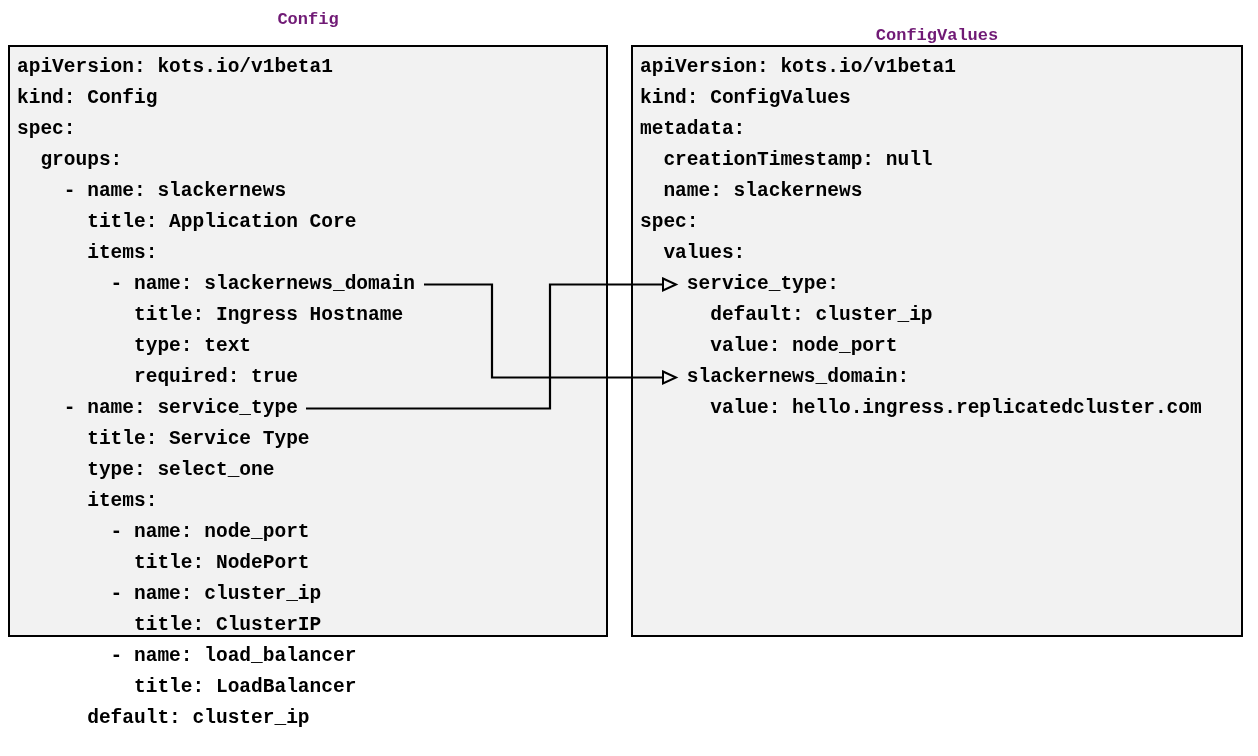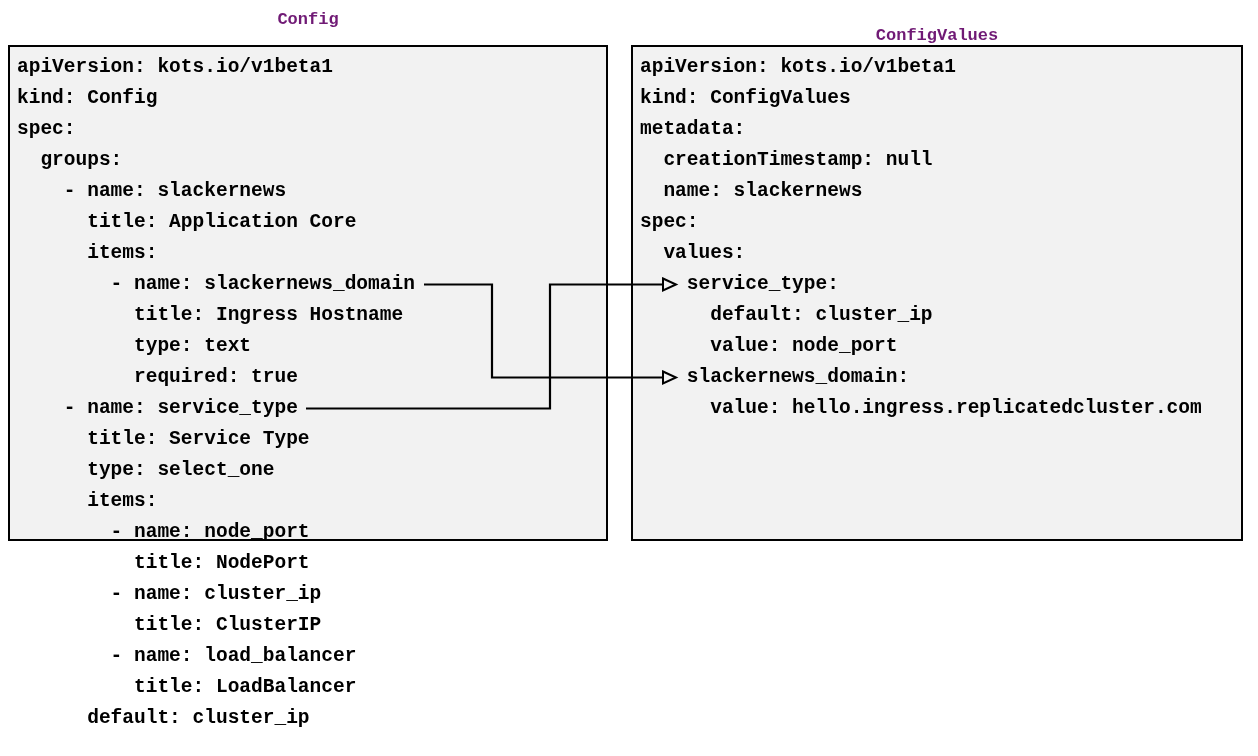--- a/index.html
+++ b/index.html
@@ -18,21 +18,21 @@
     line-height: 26px;
     font-weight: bold;
     color: #701a75;
     letter-spacing: 0px;
   }
   #config-title  { left: 8px;   width: 600px; }
   #values-title  { left: 631px; width: 612px; margin-top: 16px; }
   .panel {
     position: absolute;
     top: 45px;
-    height: 496px;
+    height: 592px;
     background: #f2f2f2;
     border: 2px solid #000000;
   }
   #config-panel { left: 8px;   width: 600px; }
   #values-panel { left: 631px; width: 612px; }
   .yaml {
     font-family: "Liberation Mono", "DejaVu Sans Mono", monospace;
     font-weight: bold;
     font-size: 19.5px;
     line-height: 31px;

